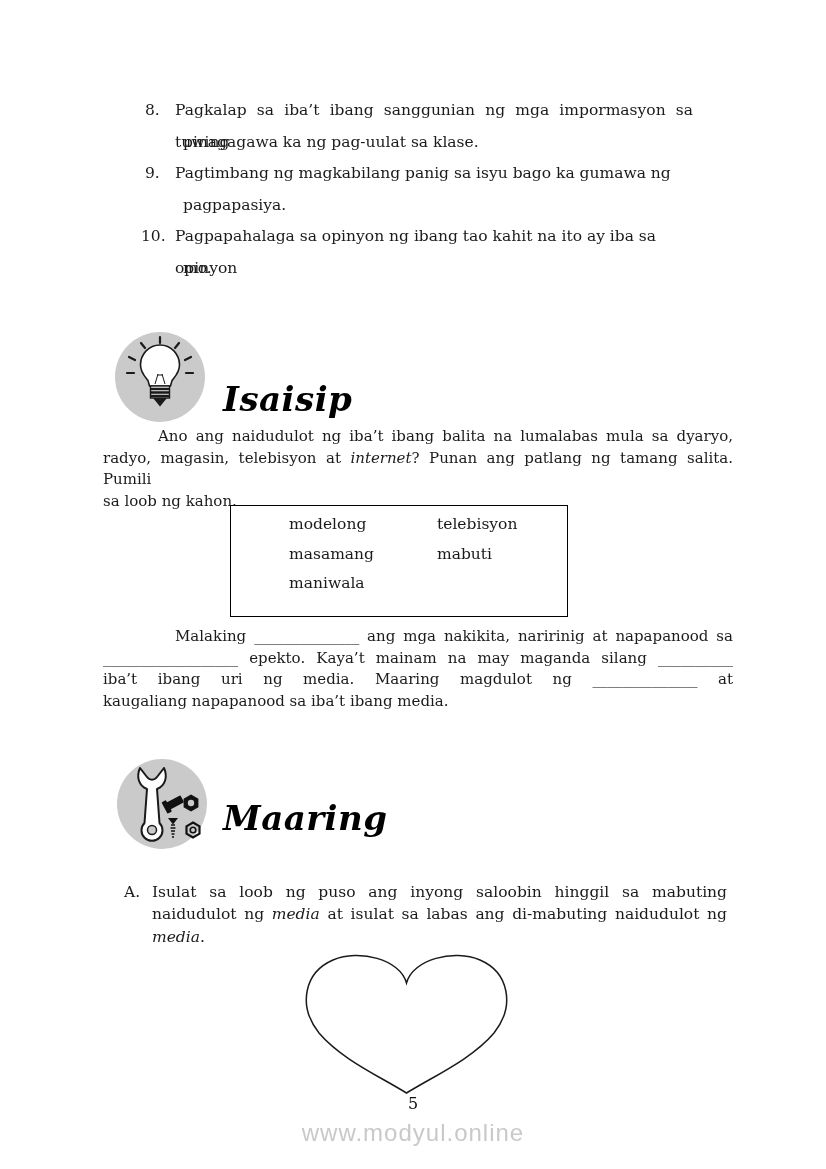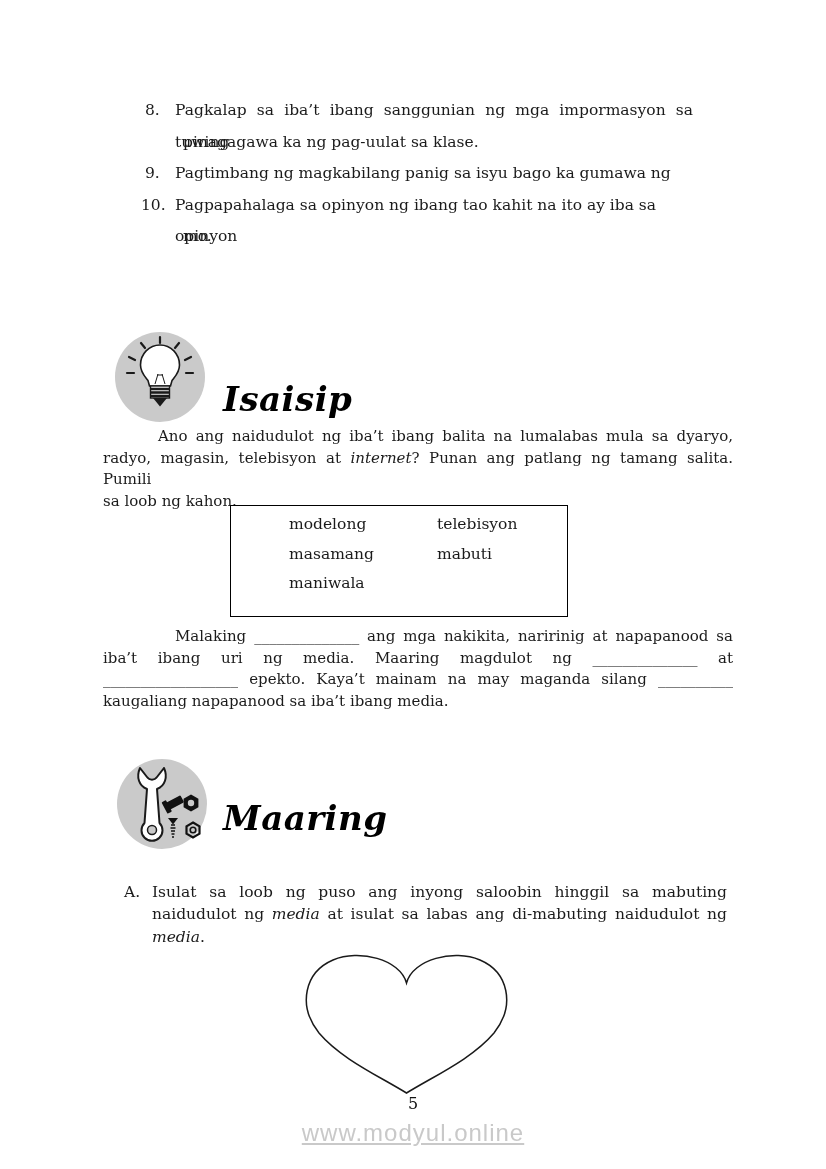--- a/index.html
+++ b/index.html
@@ -35,39 +35,40 @@
   .wb-c1{width:148px;}
   
   .task{position:absolute;left:124px;top:881px;width:603px;font-size:15.5px;}
   .task-line{position:relative;line-height:22.3px;padding-left:28px;}
   .task-label{position:absolute;left:0;top:0;}
   
   .heart{position:absolute;left:297px;top:951px;}
   
   .page-num{position:absolute;left:0;top:1094px;width:100%;text-align:center;font-size:16px;color:#111;}
   .watermark{position:absolute;left:0;top:1119px;width:100%;text-align:center;
-    font-family:"Liberation Sans",sans-serif;font-size:24px;color:#c9c9c9;letter-spacing:1px;text-decoration:underline;}
+    font-family:"Liberation Sans",sans-serif;font-size:24px;color:#c9c9c9;letter-spacing:1px;}
   em{font-style:italic;}
 </style>
 </head>
 <body>
 
 <div class="page">
 
   <section class="numlist">
     <div>
       <div class="nl-line jl">
         <span class="nl-num">8.</span><span>Pagkalap sa iba’t ibang sanggunian ng mga impormasyon sa tuwing</span>
       </div>
       <div class="nl-line nl-cont">pinagagawa ka ng pag-uulat sa klase.</div>
     </div>
     <div>
       <div class="nl-line">
         <span class="nl-num">9.</span><span>Pagtimbang ng magkabilang panig sa isyu bago ka gumawa ng</span>
       </div>
+      <div class="nl-line nl-cont">pagpapasiya.</div>
     </div>
     <div>
       <div class="nl-line">
         <span class="nl-num" style="left:-4px">10.</span><span>Pagpapahalaga sa opinyon ng ibang tao kahit na ito ay iba sa opinyon</span>
       </div>
       <div class="nl-line nl-cont">mo.</div>
     </div>
   </section>
 
   <div class="sec-icon icon-isaisip">
@@ -111,22 +112,22 @@
       <span>mabuti</span>
     </div>
     <div class="wb-row">
       <span class="wb-c1">maniwala</span>
       <span></span>
     </div>
   </div>
 
   <div class="para para-fill">
     <div class="pline l1 jl">Malaking ______________ ang mga nakikita, naririnig at napapanood sa</div>
+    <div class="pline jl">__________________ epekto. Kaya’t mainam na may maganda silang __________</div>
     <div class="pline jl">iba’t ibang uri ng media. Maaring magdulot ng ______________ at</div>
-    <div class="pline jl">__________________ epekto. Kaya’t mainam na may maganda silang __________</div>
     <div class="pline">kaugaliang napapanood sa iba’t ibang media.</div>
   </div>
 
   <div class="sec-icon icon-isagawa">
     <svg width="92" height="92" viewBox="0 0 92 92">
       <circle cx="46" cy="46" r="45" fill="#cacaca"></circle>
       <path d="M24 10 C20 19 23 28 31 31 L28.5 65 A10.5 10.5 0 1 0 43.5 65 L41 31 C49 28 52 19 48 10 L41 19 C38.5 22.5 33.5 22.5 31 19 Z" fill="#ffffff" stroke="#1a1a1a" stroke-width="2" stroke-linejoin="round"></path>
       <circle cx="36" cy="72" r="4.5" fill="#cacaca" stroke="#1a1a1a" stroke-width="1.5"></circle>
       <g transform="rotate(-28 60 44)">
         <rect x="51" y="40" width="16" height="8" rx="1" fill="#111111"></rect>

